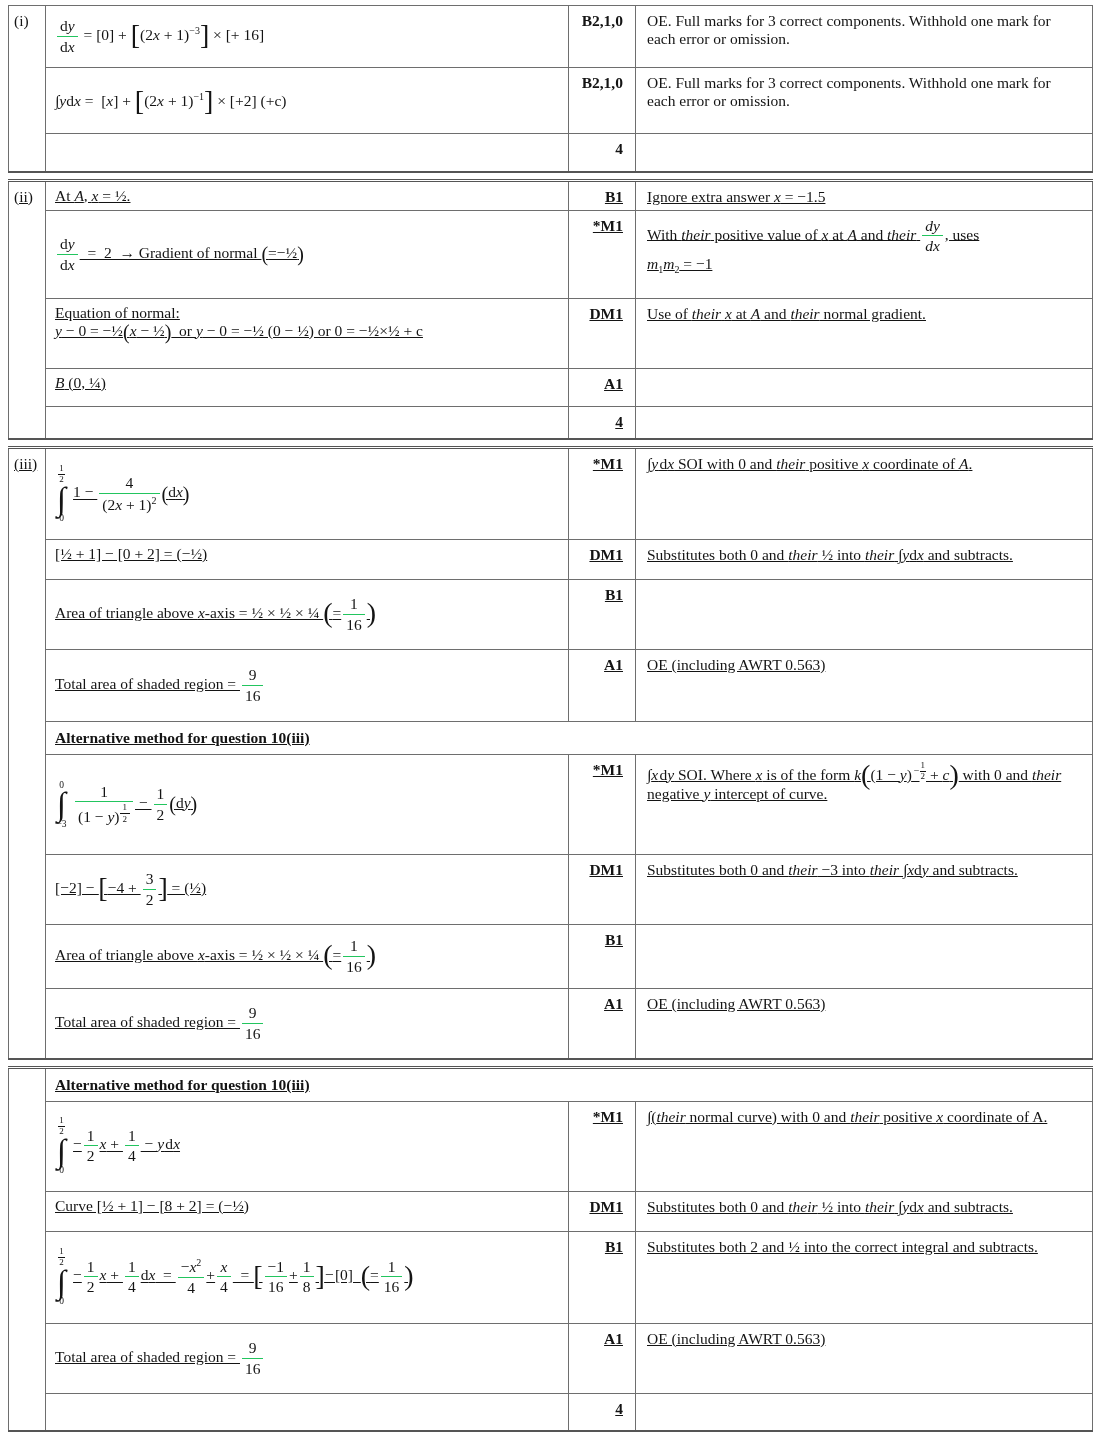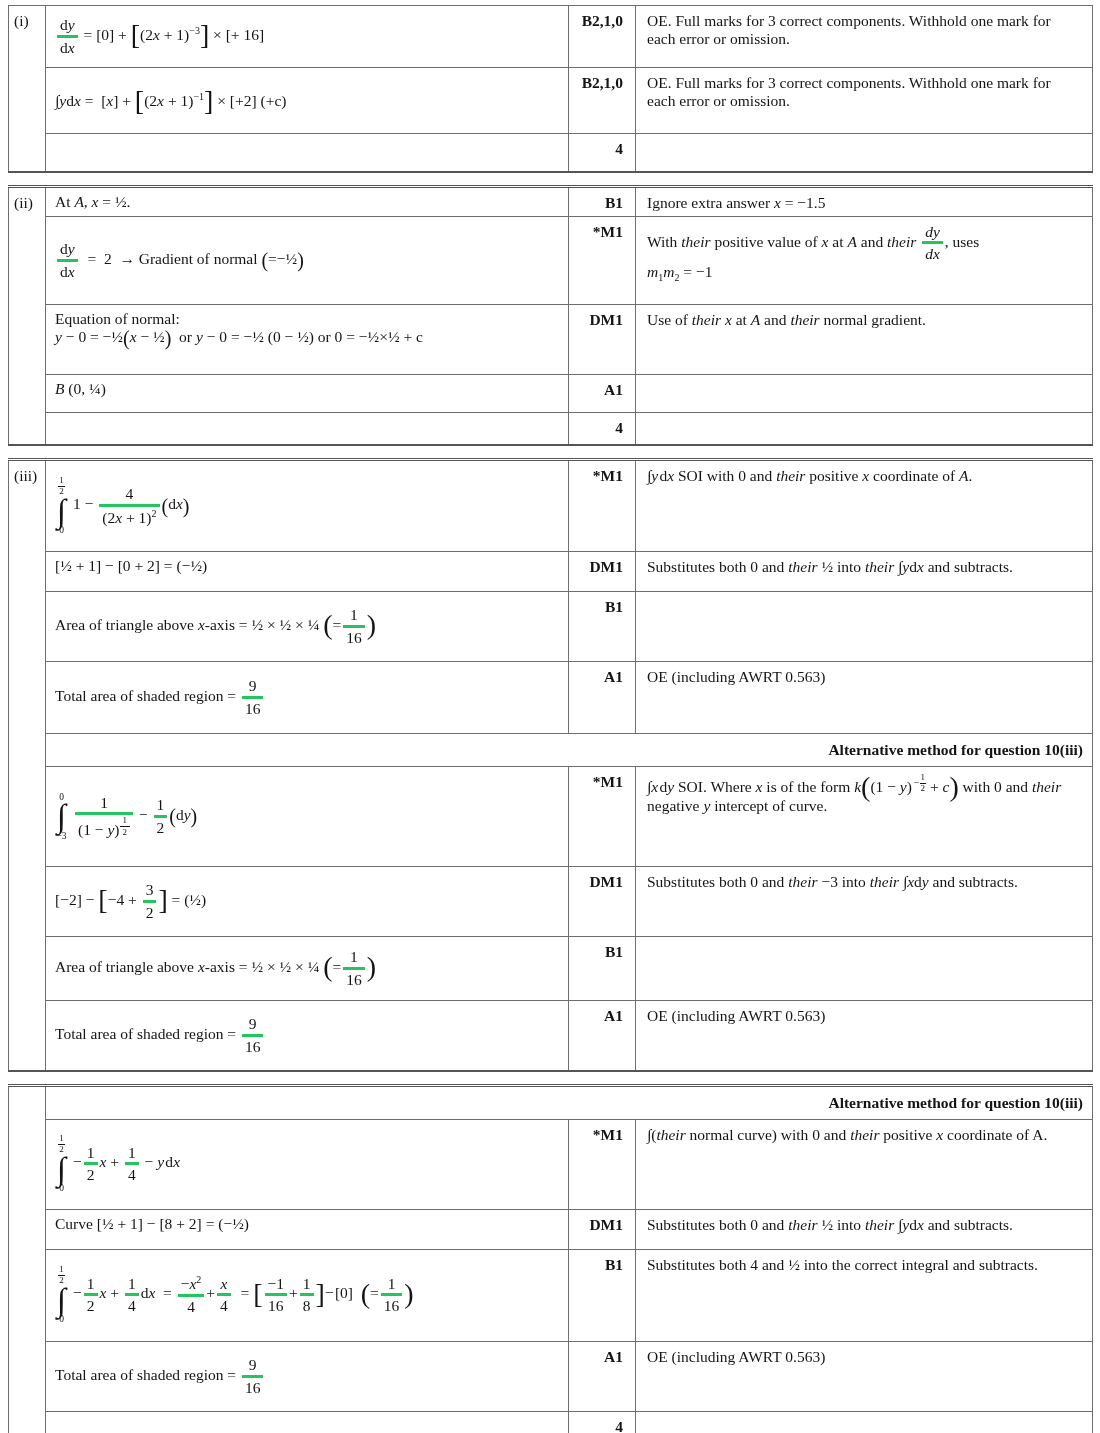--- a/index.html
+++ b/index.html
@@ -7,31 +7,31 @@
     width:1100px; height:1433px;
     font-family:"Liberation Serif","DejaVu Serif",serif;
     font-size:15.5px; color:#141414;
     -webkit-font-smoothing:antialiased;
   }
   .doc { padding:5px 8px 0 8px; }
   table.ms {
     border-collapse:collapse; table-layout:fixed;
     width:1084px; border:1px solid #5f5f5f; border-bottom:2px solid #555;
   }
-  table.ms.follow { margin-top:12px; border-top:3px double #555; }
+  table.ms.follow { margin-top:6px; border-top:3px double #555;text-decoration:underline; }
   td { border:1px solid #6e6e6e; vertical-align:top; padding:4px 9px; overflow:hidden; }
   td.part { padding:6px 2px 2px 5px; vertical-align:top; }
   td.ans  { vertical-align:middle; }
   td.ans.toptext { vertical-align:top; padding-top:5px; }
   td.mark { text-align:right; font-weight:bold; padding:6px 12px 2px 2px; white-space:nowrap; }
   td.guid { vertical-align:top; padding:6px 10px 4px 11px; }
-  td.hdrcell { font-weight:bold; vertical-align:middle;text-align:right; }
+  td.hdrcell { font-weight:bold; vertical-align:middle; }
   
   .fr { display:inline-block; text-align:center; vertical-align:middle; line-height:1.15; margin:0 2px; }
-  .fr .t { display:block; border-bottom:3px solid #22c55e; padding:0 3px 1px 3px; }
+  .fr .t { display:block; border-bottom:1px solid #22c55e; padding:0 3px 1px 3px; }
   .fr .b { display:block; padding:1px 3px 0 3px; }
   
   .sf { display:inline-block; text-align:center; font-size:9px; line-height:1.1; vertical-align:middle; }
   .sf .t { display:block; border-bottom:1px solid #141414; padding:0 1px; }
   .sf .b { display:block; }
   
   .int { display:inline-flex; flex-direction:column; align-items:center; line-height:1; vertical-align:middle; margin-right:5px; }
   .int .la { font-size:9.5px; line-height:1.1; }
   .int .sym { font-size:33px; line-height:0.85; padding:0 2px; }
   sup { font-size:10px; }
@@ -197,21 +197,21 @@
       <td class="mark">DM1</td>
       <td class="guid">Substitutes both 0 and <i>their</i> ½ into <i>their</i> ∫<i>y</i>d<i>x</i> and subtracts.</td>
     </tr>
     <tr style="height:92px">
       <td class="ans"><span class="int">
               <span class="la"><span class="sf"><span class="t">1</span><span class="b">2</span></span></span>
               <span class="sym">∫</span>
               <span class="la">0</span>
             </span>−<span class="fr"><span class="t">1</span><span class="b">2</span></span><i>x</i> + <span class="fr"><span class="t">1</span><span class="b">4</span></span>d<i>x</i> &nbsp;= <span class="fr"><span class="t">−<i>x</i><sup>2</sup></span><span class="b">4</span></span>+<span class="fr"><span class="t"><i>x</i></span><span class="b">4</span></span> &nbsp;= <span class="bp">[</span><span class="fr"><span class="t">−1</span><span class="b">16</span></span>+<span class="fr"><span class="t">1</span><span class="b">8</span></span><span class="bp">]</span>− [0] &nbsp;<span class="bp">(</span>=<span class="fr"><span class="t">1</span><span class="b">16</span></span><span class="bp">)</span></td>
       <td class="mark">B1</td>
-      <td class="guid">Substitutes both 4 and ½ into the correct integral and subtracts.</td>
+      <td class="guid">Substitutes both 2 and ½ into the correct integral and subtracts.</td>
     </tr>
     <tr style="height:70px">
       <td class="ans">Total area of shaded region = <span class="fr"><span class="t">9</span><span class="b">16</span></span></td>
       <td class="mark">A1</td>
       <td class="guid">OE (including AWRT 0.563)</td>
     </tr>
     <tr style="height:38px">
       <td class="ans"></td>
       <td class="mark">4</td>
       <td class="guid"></td>

